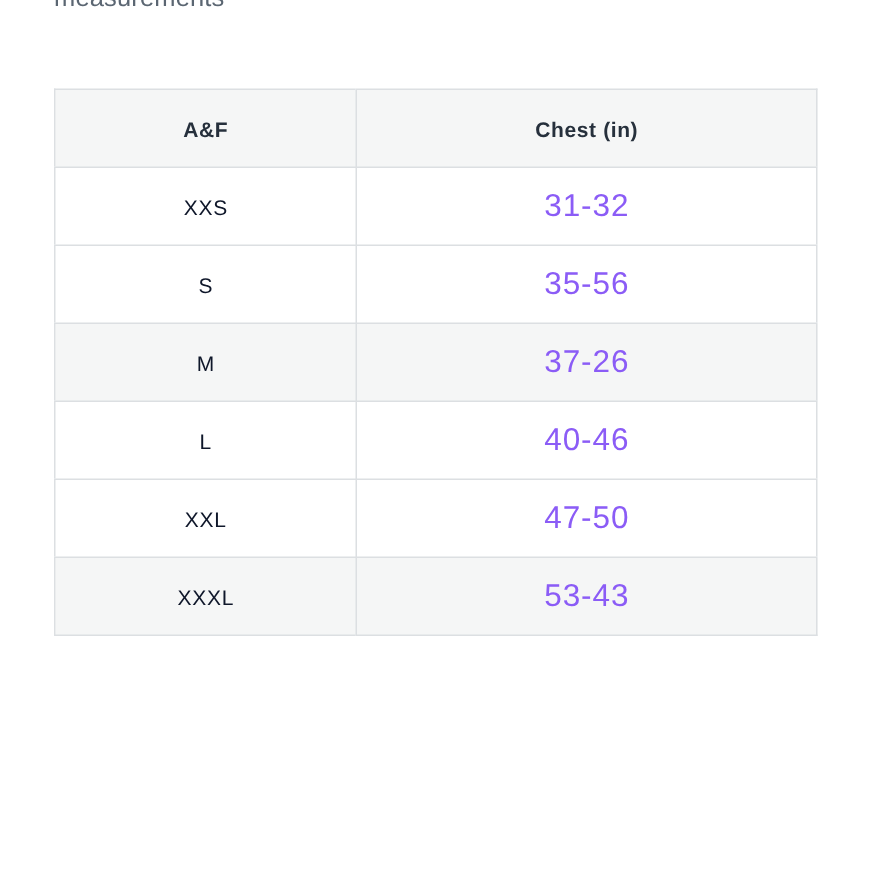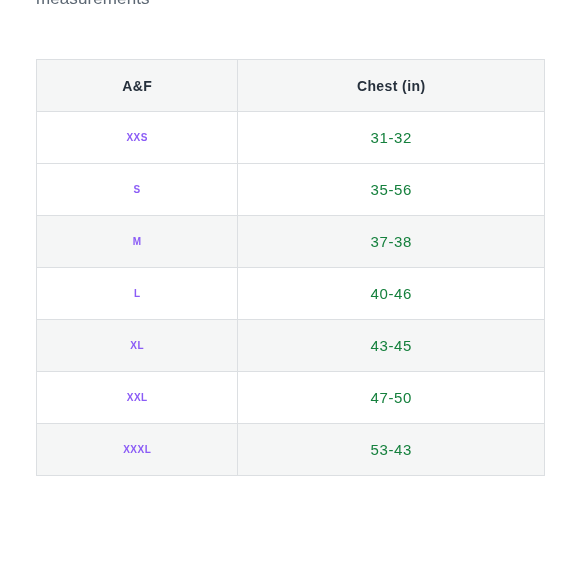--- a/index.html
+++ b/index.html
@@ -73,30 +73,30 @@
     font-size: 14px;
     font-weight: 700;
     color: #26303c;
     letter-spacing: 0.4px;
   }
 
   tbody tr.row-odd { background: #ffffff; }
   tbody tr.row-even { background: #f5f6f6; }
 
   td.cell-size {
-    font-size: 10px;
-    font-weight: 700;
-    color: #8b5cf6;
+    font-size: 14px;
+    font-weight: 400;
+    color: #0f172a;
     letter-spacing: 0.5px;
   }
 
   td.cell-chest {
-    font-size: 15px;
+    font-size: 21px;
     font-weight: 400;
-    color: #15803d;
+    color: #8b5cf6;
     letter-spacing: 0.6px;
   }
 </style>
 </head>
 <body>
 
 <div class="page-heading">measurements</div>
 
 <div class="size-table-wrap">
   <table class="size-table">
@@ -114,29 +114,25 @@
       <tr class="row-odd">
         <td class="cell-size">XXS</td>
         <td class="cell-chest">31-32</td>
       </tr>
       <tr class="row-odd">
         <td class="cell-size">S</td>
         <td class="cell-chest">35-56</td>
       </tr>
       <tr class="row-even">
         <td class="cell-size">M</td>
-        <td class="cell-chest">37-38</td>
+        <td class="cell-chest">37-26</td>
       </tr>
       <tr class="row-odd">
         <td class="cell-size">L</td>
         <td class="cell-chest">40-46</td>
-      </tr>
-      <tr class="row-even">
-        <td class="cell-size">XL</td>
-        <td class="cell-chest">43-45</td>
       </tr>
       <tr class="row-odd">
         <td class="cell-size">XXL</td>
         <td class="cell-chest">47-50</td>
       </tr>
       <tr class="row-even">
         <td class="cell-size">XXXL</td>
         <td class="cell-chest">53-43</td>
       </tr>
     </tbody>

